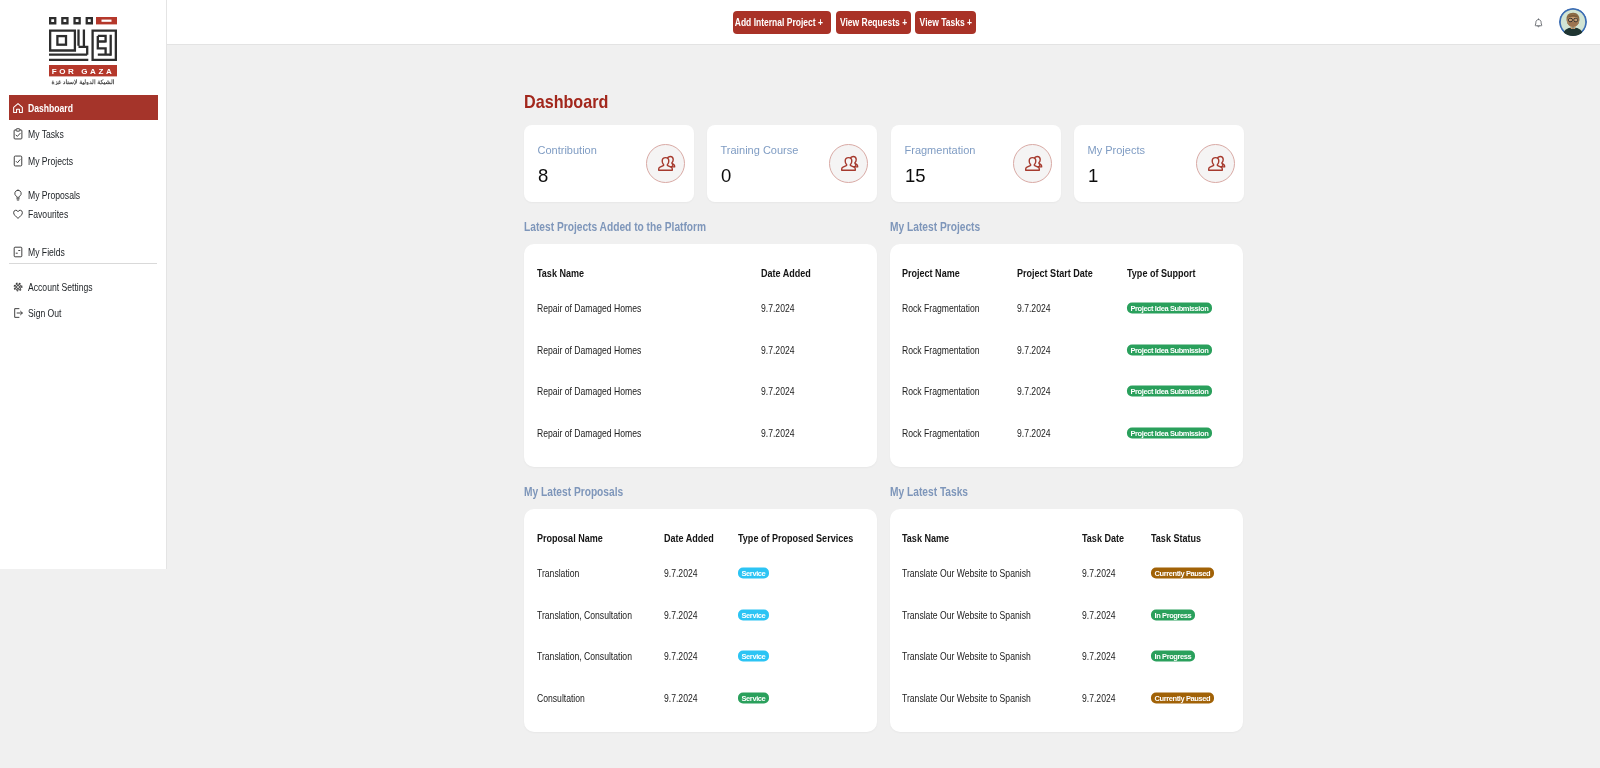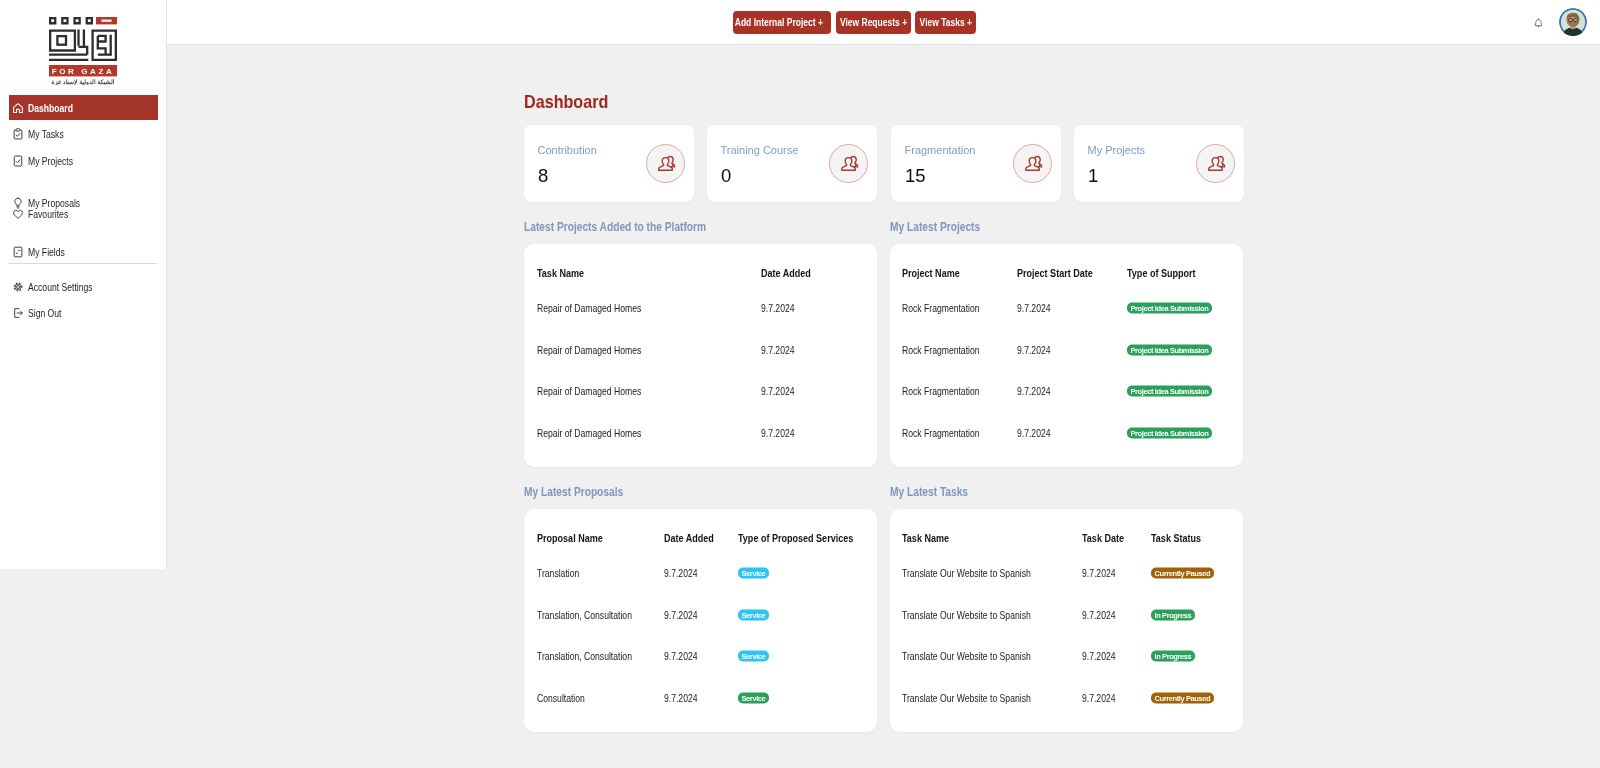--- a/index.html
+++ b/index.html
@@ -121,21 +121,21 @@
     </div>
   <div class="nav-item" style="top:148px;">
       <span class="ic">
         <svg width="12" height="12" viewBox="0 0 16 16" fill="none" stroke="#3c3c3c" stroke-width="1.3" stroke-linejoin="round">
           <rect x="3" y="1.4" width="10" height="13.2" rx="1.4"></rect>
           <path d="M5.6 8.6 L7.3 10.3 L10.6 6.4" stroke-linecap="round"></path>
         </svg>
       </span>
       <span class="lbl">My Projects</span>
     </div>
-  <div class="nav-item" style="top:190px;">
+  <div class="nav-item" style="top:182px;">
       <span class="ic">
         <svg width="12" height="12" viewBox="0 0 16 16" fill="none" stroke="#3c3c3c" stroke-width="1.25" stroke-linecap="round">
           <path d="M8 1.6 a4.3 4.3 0 0 1 2.7 7.6 c-.55.45-.9 1.1-.9 1.8 H6.2 c0-.7-.35-1.35-.9-1.8 A4.3 4.3 0 0 1 8 1.6 Z" stroke-linejoin="round"></path>
           <path d="M6.4 13 H9.6 M7 14.7 H9"></path>
         </svg>
       </span>
       <span class="lbl">My Proposals</span>
     </div>
   <div class="nav-item" style="top:201px;">
       <span class="ic">

